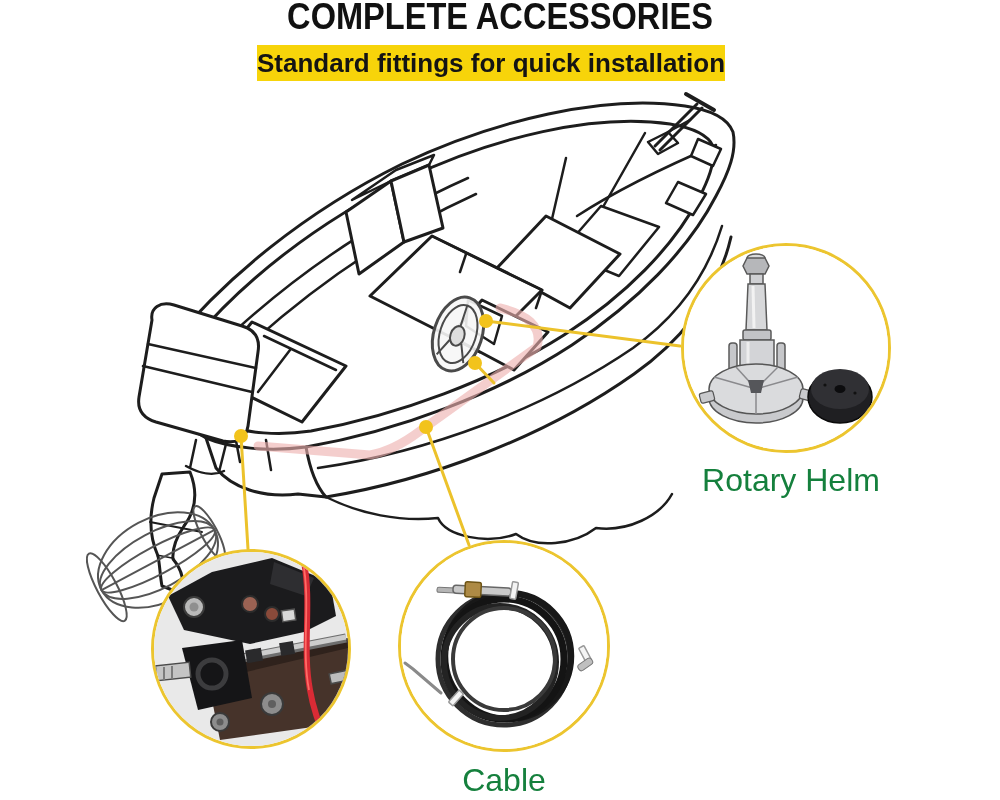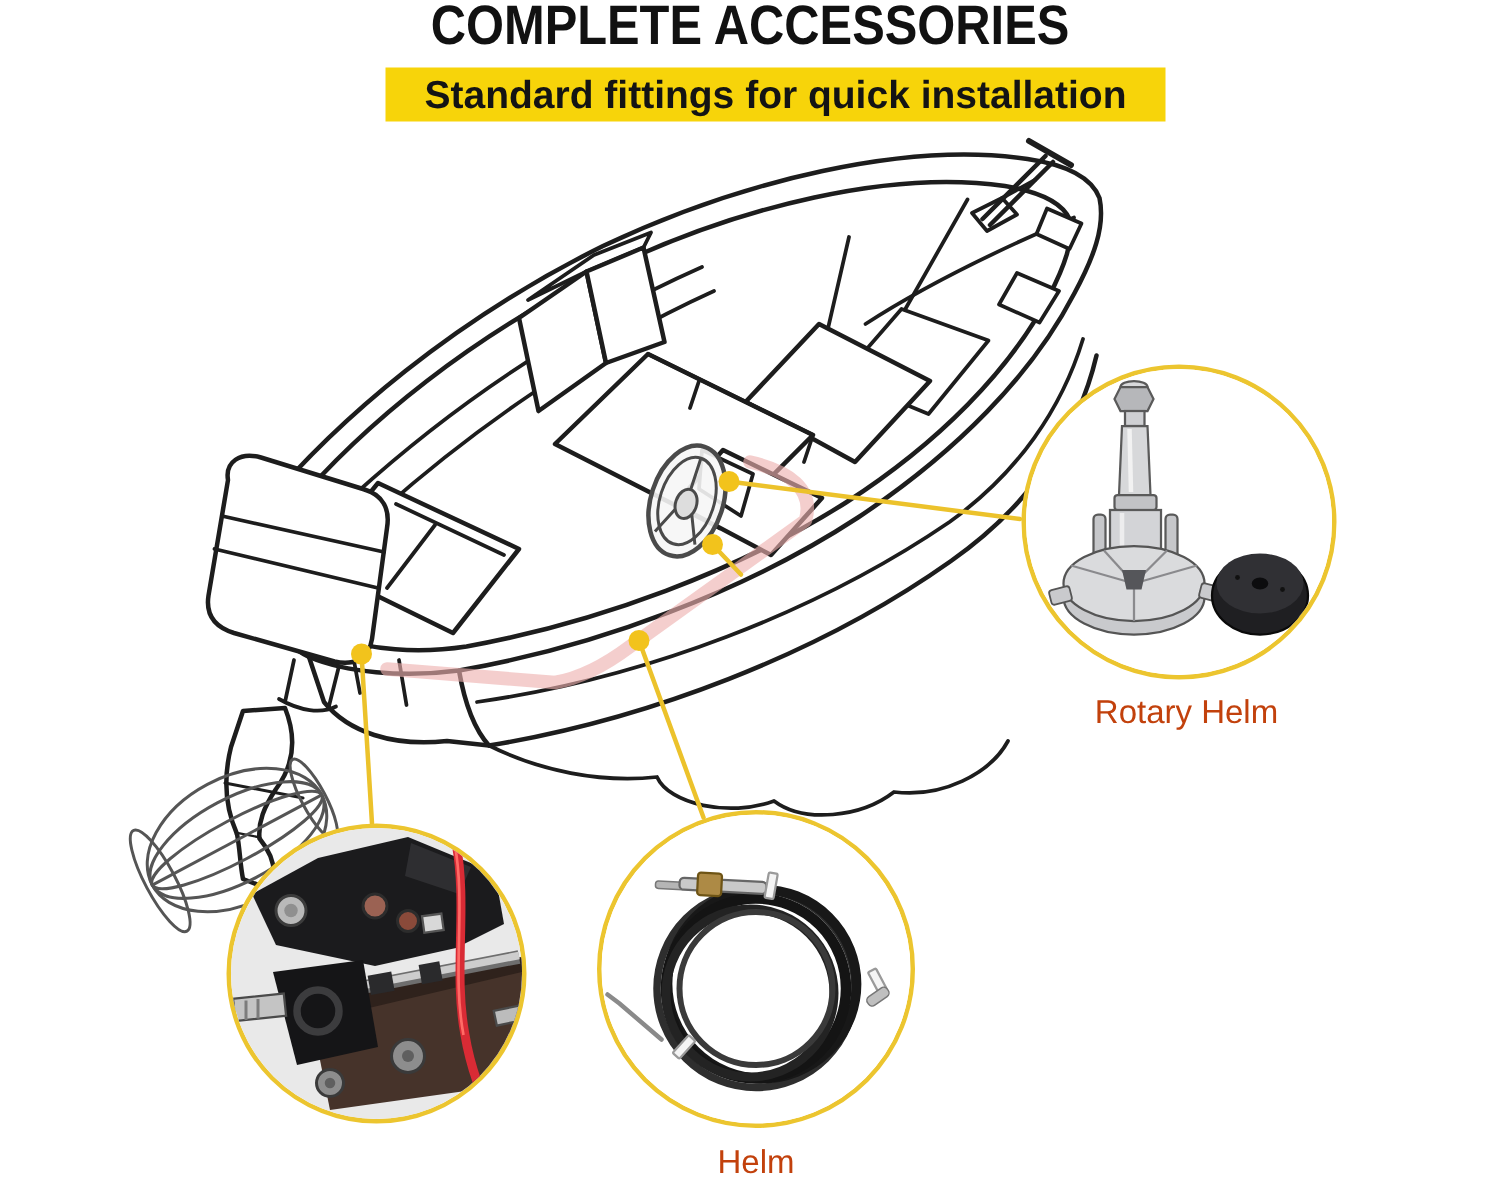--- a/index.html
+++ b/index.html
@@ -7,35 +7,35 @@
     position:relative;width:1000px;height:800px;background:#ffffff;overflow:hidden;
     font-family:Liberation Sans, sans-serif;
   }
   .title{
     position:absolute;top:-4px;left:0;width:1000px;text-align:center;
     font-size:37px;font-weight:900;color:#111;letter-spacing:0px;
     transform:scaleX(.88);transform-origin:50% 0;
     white-space:nowrap;
   }
   .banner{
-    position:absolute;top:45px;left:257px;width:520px;height:36px;
+    position:absolute;top:45px;left:257px;width:468px;height:36px;
     background:#f7d40a;display:flex;align-items:center;justify-content:center;
   }
   .banner span{font-size:26px;font-weight:bold;color:#141414;white-space:nowrap;}
   .boat-svg{position:absolute;left:0;top:0;width:1000px;height:800px;}
   .callout{
     position:absolute;border:3px solid #ecc52f;border-radius:50%;
     background:#ffffff;overflow:hidden;box-sizing:border-box;
   }
   .callout svg{display:block;width:100%;height:100%;}
   .co-helm{left:681px;top:243px;width:210px;height:210px;}
   .co-cyl{left:151px;top:549px;width:200px;height:200px;}
   .co-cable{left:398px;top:540px;width:212px;height:212px;}
   .label{
-    position:absolute;color:#c2410c;font-size:22px;text-align:center;white-space:nowrap;
+    position:absolute;color:#15803d;font-size:32px;text-align:center;white-space:nowrap;
   }
   .lb-helm{left:691px;top:462px;width:200px;}
   .lb-cyl{left:95px;top:761px;width:330px;}
   .lb-cable{left:444px;top:762px;width:120px;}
 </style>
 </head>
 <body>
 
 <div class="stage">
 
@@ -220,15 +220,15 @@
         <rect x="64" y="40" width="16" height="15" rx="2" fill="#ad8a45" stroke="#6e5415" stroke-width="1.5"></rect>
       </g>
 
       <rect x="110" y="39" width="6" height="17" rx="1" fill="#f4f4f4" stroke="#9a9a9a" stroke-width="1.5" transform="rotate(10 113 48)"></rect>
       <rect x="181" y="103" width="6" height="16" rx="1" fill="#f4f4f4" stroke="#9a9a9a" stroke-width="1.5" transform="rotate(-28 184 111)"></rect>
       <rect x="52" y="147" width="6" height="16" rx="1" fill="#f4f4f4" stroke="#9a9a9a" stroke-width="1.5" transform="rotate(42 55 155)"></rect>
 
       <rect x="176" y="118" width="16" height="7" rx="3" fill="#bfbfbf" stroke="#777" stroke-width="1" transform="rotate(-35 184 121)"></rect>
     </svg>
   </div>
-  <div class="label lb-cable">Helm</div>
+  <div class="label lb-cable">Cable</div>
 
 </div>
 
 </body></html>

